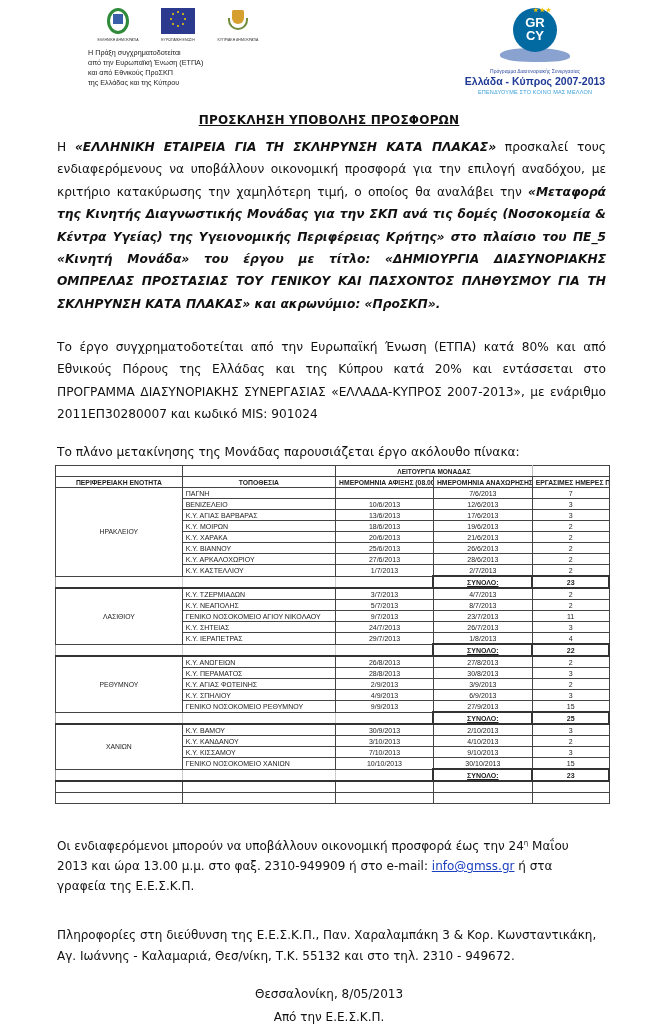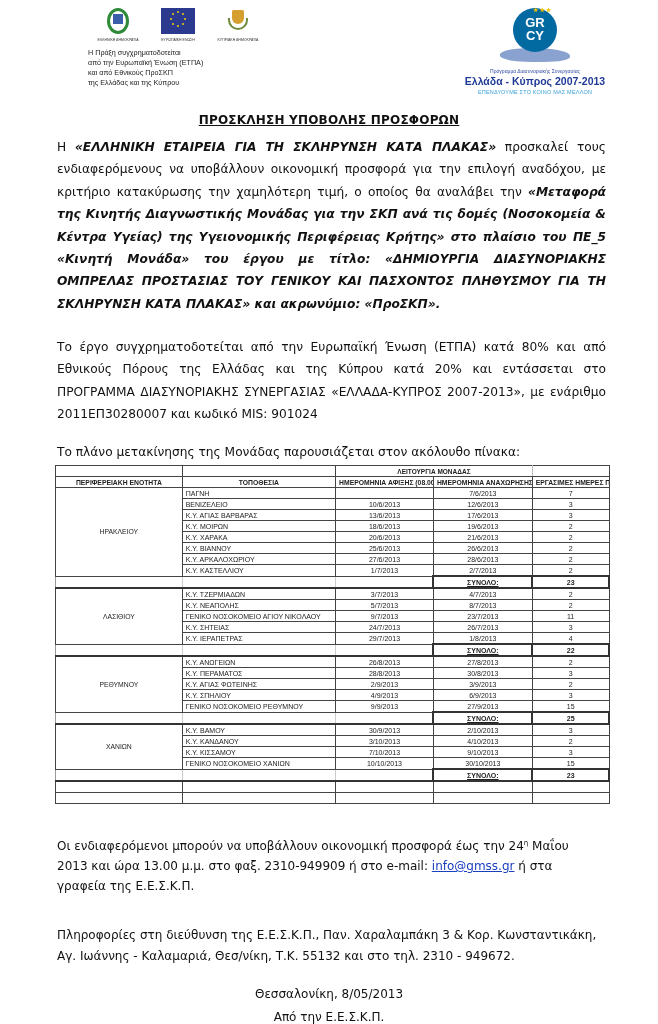--- a/index.html
+++ b/index.html
@@ -106,21 +106,21 @@
   <div class="prog-big">Ελλάδα - Κύπρος 2007-2013</div>
   <div class="prog-slogan">ΕΠΕΝΔΥΟΥΜΕ ΣΤΟ ΚΟΙΝΟ ΜΑΣ ΜΕΛΛΟΝ</div>
 </div>
 
 <div class="title">ΠΡΟΣΚΛΗΣΗ ΥΠΟΒΟΛΗΣ ΠΡΟΣΦΟΡΩΝ</div>
 
 <div class="para p1"><span>Η </span><b>«ΕΛΛΗΝΙΚΗ ΕΤΑΙΡΕΙΑ ΓΙΑ ΤΗ ΣΚΛΗΡΥΝΣΗ ΚΑΤΑ ΠΛΑΚΑΣ»</b><span> προσκαλεί τους ενδιαφερόμενους να υποβάλλουν οικονομική προσφορά για την επιλογή αναδόχου, με κριτήριο κατακύρωσης την χαμηλότερη τιμή, ο οποίος θα αναλάβει την </span><b>«Μεταφορά της Κινητής Διαγνωστικής Μονάδας για την ΣΚΠ ανά τις δομές (Νοσοκομεία &amp; Κέντρα Υγείας) της Υγειονομικής Περιφέρειας Κρήτης» στο πλαίσιο του ΠΕ_5 «Κινητή Μονάδα» του έργου με τίτλο:  «ΔΗΜΙΟΥΡΓΙΑ ΔΙΑΣΥΝΟΡΙΑΚΗΣ ΟΜΠΡΕΛΑΣ ΠΡΟΣΤΑΣΙΑΣ ΤΟΥ ΓΕΝΙΚΟΥ ΚΑΙ ΠΑΣΧΟΝΤΟΣ ΠΛΗΘΥΣΜΟΥ ΓΙΑ ΤΗ ΣΚΛΗΡΥΝΣΗ ΚΑΤΑ ΠΛΑΚΑΣ» και ακρωνύμιο: «ΠροΣΚΠ».</b></div>
 
 <div class="para p2">Το έργο συγχρηματοδοτείται  από την Ευρωπαϊκή Ένωση (ΕΤΠΑ) κατά 80% και από Εθνικούς Πόρους της Ελλάδας και της Κύπρου κατά 20% και εντάσσεται στο ΠΡΟΓΡΑΜΜΑ ΔΙΑΣΥΝΟΡΙΑΚΗΣ ΣΥΝΕΡΓΑΣΙΑΣ «ΕΛΛΑΔΑ-ΚΥΠΡΟΣ 2007-2013», με ενάριθμο 2011ΕΠ30280007 και κωδικό MIS: 901024</div>
 
-<div class="para p3">Το πλάνο μετακίνησης της Μονάδας παρουσιάζεται στον ακόλουθο πίνακα:</div>
+<div class="para p3">Το πλάνο μετακίνησης της Μονάδας παρουσιάζεται έργο ακόλουθο πίνακα:</div>
 
 <div class="tbl-wrap">
   <table class="plan" id="plan">
     <colgroup>
       <col class="c-reg">
         <col class="c-loc">
         <col class="c-arr">
         <col class="c-dep">
         <col class="c-days">
     </colgroup>

